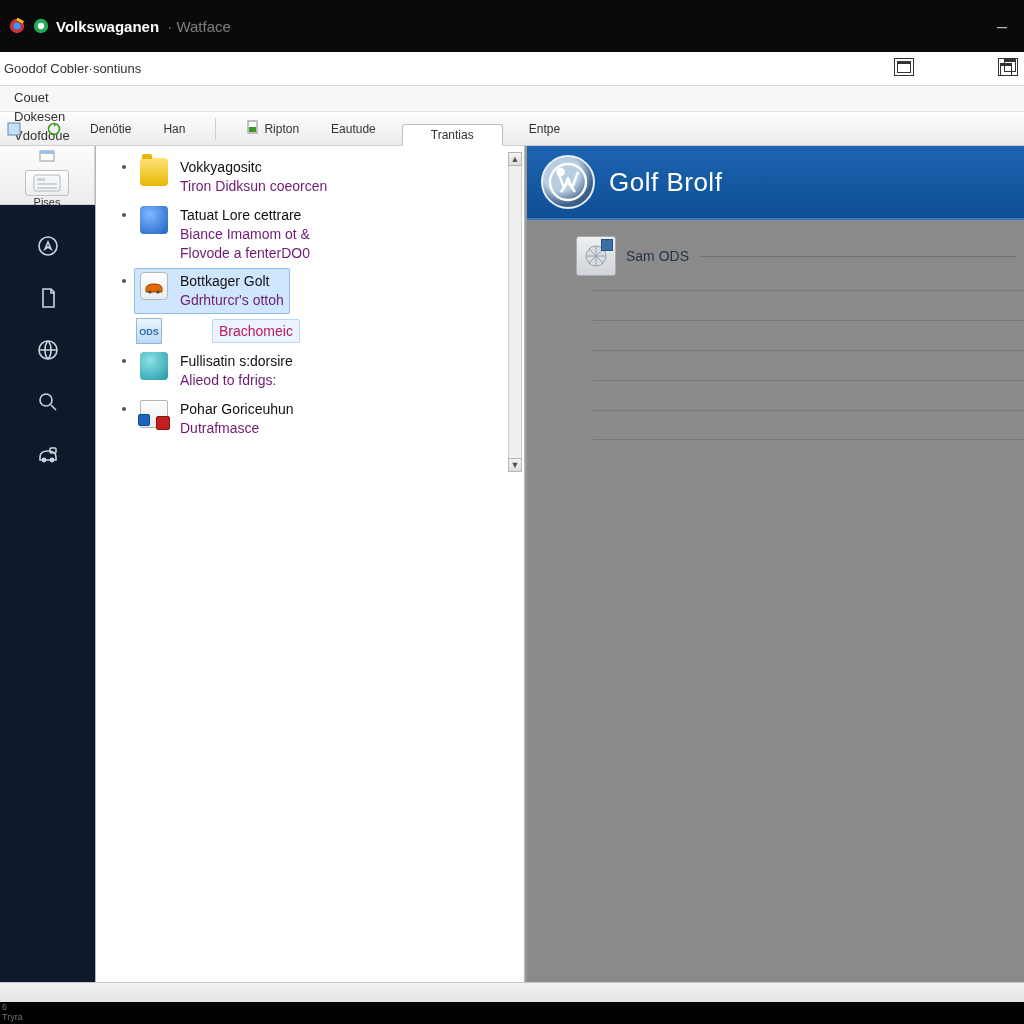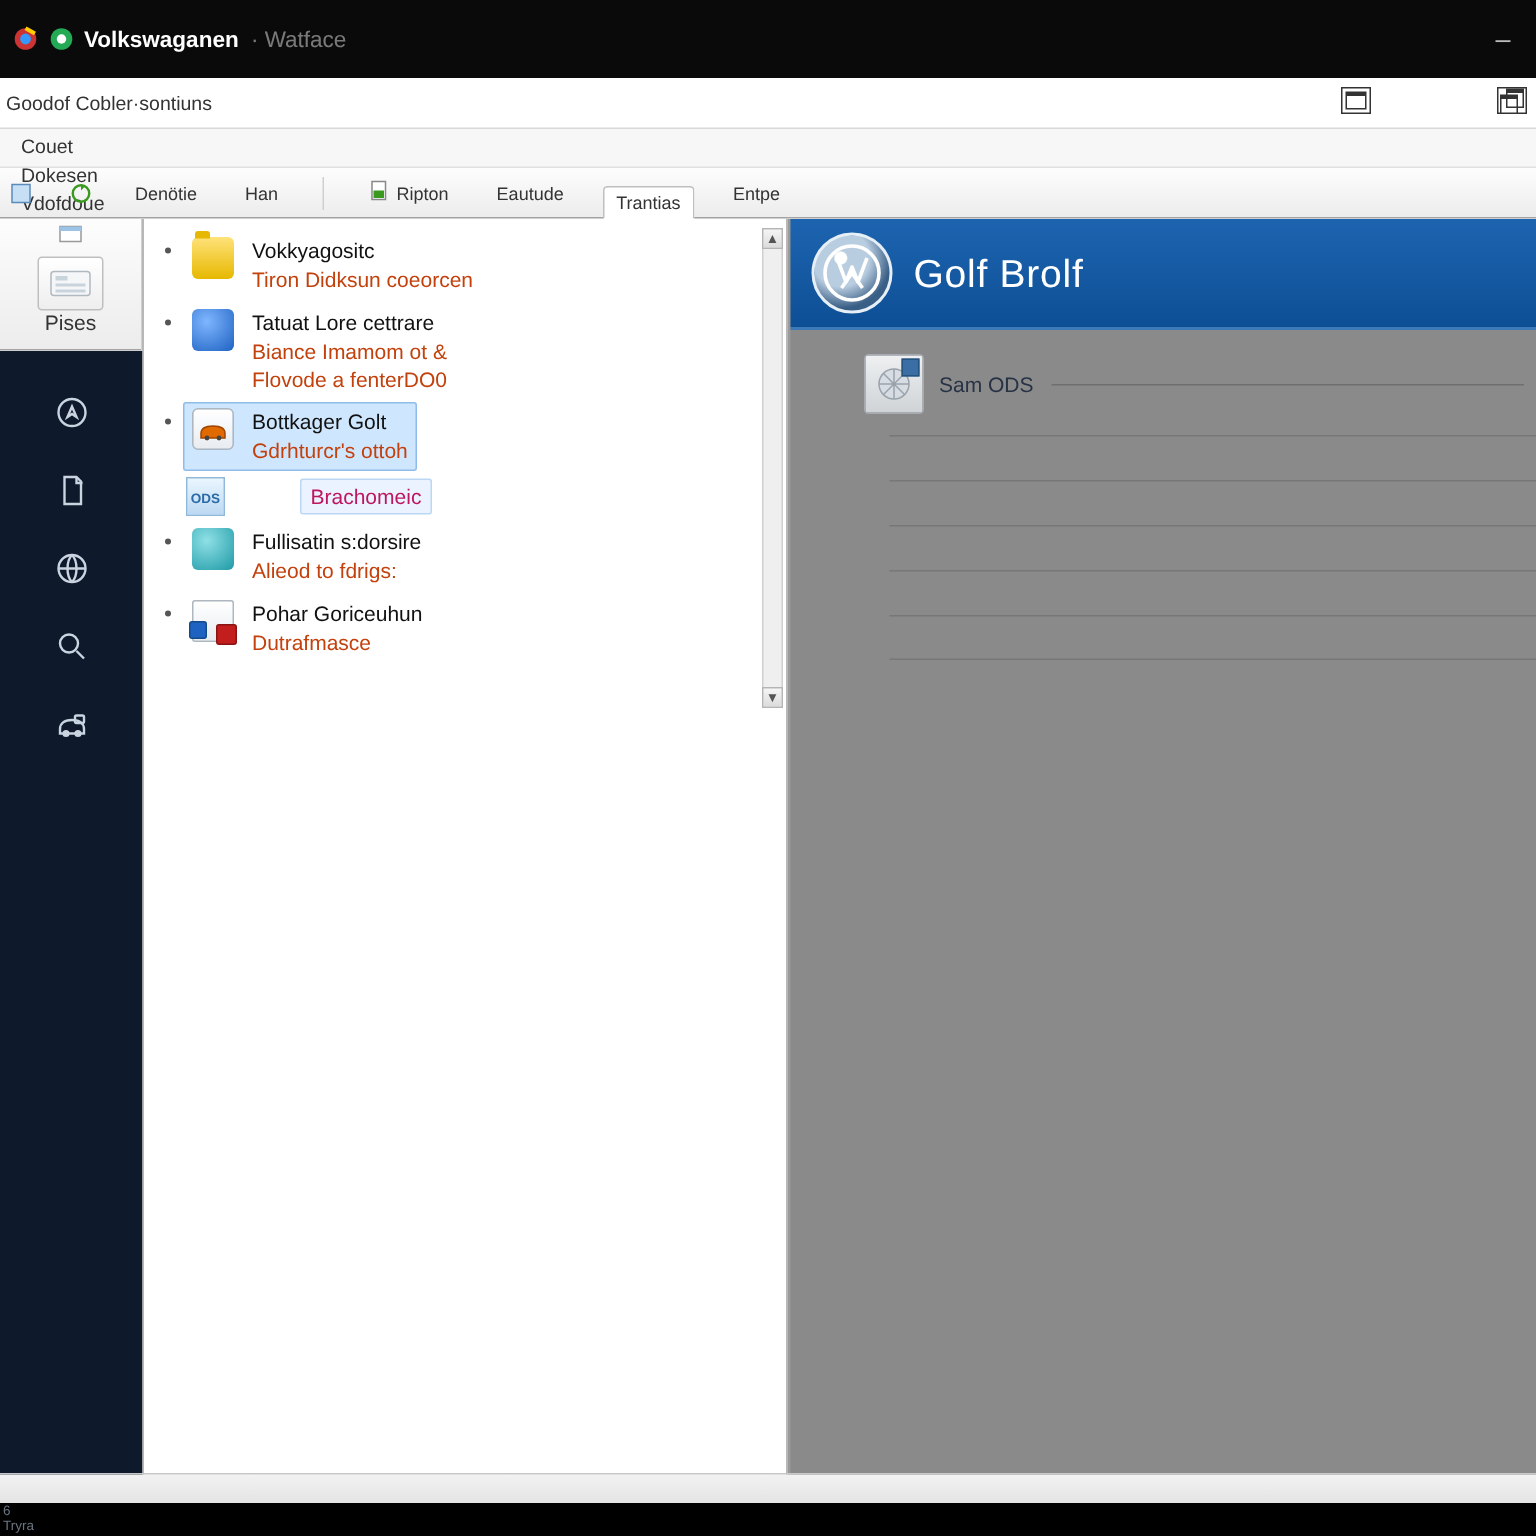--- a/index.html
+++ b/index.html
@@ -26,47 +26,47 @@
 
   
   .menubar { height: 26px; background: #f7f7f7; border-bottom: 1px solid #e0e0e0; display: flex; align-items: stretch; padding-left: 2px; font-size: 13px; color: #333; flex-direction: column; }
   .menubar .menu-item { padding: 4px 12px 0; cursor: default; }
 
   
   .toolbar { height: 34px; background: linear-gradient(#fdfdfd, #ececec); border-bottom: 1px solid #cfcfcf; display: flex; align-items: center; padding-left: 4px; font-size: 12px; color: #333; gap: 20px; }
   .toolbar .sep { width: 1px; height: 22px; background: #cfcfcf; margin: 0 4px; }
   .toolbar .tool { display: flex; align-items: center; gap: 4px; padding: 2px 6px; border-radius: 2px; }
   .toolbar .tool.small-icon { width: 20px; height: 20px; padding: 0; justify-content: center; }
-  .toolbar .active-tab { border: 1px solid #bfbfbf; border-bottom: 1px solid #fff; background: #fff; border-radius: 3px 3px 0 0; padding: 3px 8px; position: relative; top: 6px; }
+  .toolbar .active-tab { border: 1px solid #bfbfbf; border-bottom: 1px solid #fff; background: #fff; border-radius: 3px 3px 0 0; padding: 3px 28px; position: relative; top: 6px; }
 
   
   .main { display: flex; height: 840px; }
 
   
   .leftcol { width: 95px; display: flex; flex-direction: column; }
-  .leftcol .white-top { background: linear-gradient(#fdfdfd,#ececec); height: 88px; border-right: 1px solid #cfcfcf; border-bottom: 1px solid #cfcfcf; display: flex; flex-direction: column; align-items: center; justify-content: flex-start; font-size: 14px; color: #333; }
+  .leftcol .white-top { background: linear-gradient(#fdfdfd,#ececec); height: 59px; border-right: 1px solid #cfcfcf; border-bottom: 1px solid #cfcfcf; display: flex; flex-direction: column; align-items: center; justify-content: flex-start; font-size: 11px; color: #333; }
   .leftcol .white-top .row1 { display:flex; gap:10px; margin-top:2px;}
   .leftcol .white-top .big { width: 44px; height: 36px; border: 1px solid #bfbfbf; background: linear-gradient(#fff,#eee); border-radius: 3px; display:flex; align-items:center; justify-content:center; font-size:10px; color:#666; margin-top:4px;}
   .leftcol .dark { flex: 1; background: #0e1a2b; display: flex; flex-direction: column; align-items: center; gap: 26px; padding-top: 28px; }
   .leftcol .dark .side-icon { width: 26px; height: 26px; color: #c9d4e0; display: flex; align-items: center; justify-content: center; }
   .leftcol .dark svg { stroke: #c9d4e0; fill: none; stroke-width: 1.6; }
 
   
-  .treepanel { width: 430px; background: #fff; border: 1px solid #b8b8b8; border-top: none; position: relative; display: flex; flex-direction: column; }
+  .treepanel { width: 430px; background: #fff; border: 1px solid #b8b8b8; border-top: none; position: relative; display: flex; flex-direction: column; padding-left: 12px; }
   .treepanel .scroll { position: absolute; right: 2px; top: 6px; width: 14px; height: 320px; }
   .treepanel .scroll .arrow { width: 14px; height: 14px; background: linear-gradient(#f5f5f5,#dcdcdc); border: 1px solid #b5b5b5; display:flex; align-items:center; justify-content:center; font-size:9px; color:#555;}
   .treepanel .scroll .track { flex:1; background:#efefef; border-left:1px solid #d0d0d0; border-right:1px solid #d0d0d0; height: 292px;}
   .treepanel .scroll { display:flex; flex-direction:column; }
 
   .tree { padding: 8px 18px 8px 14px; font-size: 14px; color: #222; }
   .tree .entry { display: flex; align-items: flex-start; gap: 12px; padding: 4px 6px; border-radius: 2px; margin-bottom: 2px; }
   .tree .entry .ico { width: 28px; height: 28px; flex: 0 0 28px; border-radius: 4px; display:flex; align-items:center; justify-content:center; }
   .tree .entry .txt { line-height: 1.35; }
   .tree .entry .txt .l1 { color: #111; }
-  .tree .entry .txt .l2 { color: #c2410c; }
+  .tree .entry .txt .l2 { color: #701a75; }
   .tree .entry.selected { background: #cfe6ff; border: 1px solid #8fbce8; padding: 3px 5px; }
   .tree .sub { margin-left: 40px; padding: 3px 6px; font-size: 14px; color: #be185d; background: #eaf3ff; border: 1px solid #bcd7f2; border-radius: 2px; display:inline-block; }
   .tree .bullet { width:4px; height:4px; background:#555; border-radius:50%; margin-top:11px; flex:0 0 4px; }
   .tree .entry-row { display:flex; align-items:flex-start; gap:8px; }
 
   
   .contentpanel { flex: 1; background: #8a8a8a; display: flex; flex-direction: column; border-left: 2px solid #9a9a9a; }
   .hdr { height: 74px; background: linear-gradient(#1d64b0, #0d4f95); display: flex; align-items: center; padding: 0 14px; gap: 14px; color: #fff; border-bottom: 2px solid #3d79b6; }
   .hdr .logo { width: 54px; height: 54px; border-radius: 50%; background: radial-gradient(circle at 35% 30%, #fff 0 8%, #b9cde0 10% 40%, #3a5f86 70%); border: 2px solid #e6eef6; display:flex; align-items:center; justify-content:center; }
   .hdr .title { font-size: 26px; font-weight: 400; letter-spacing: .5px; }

